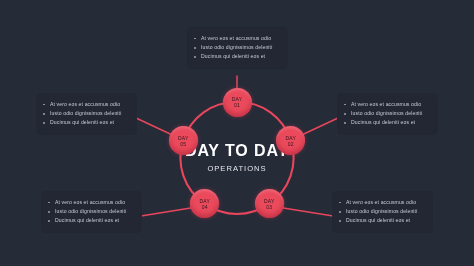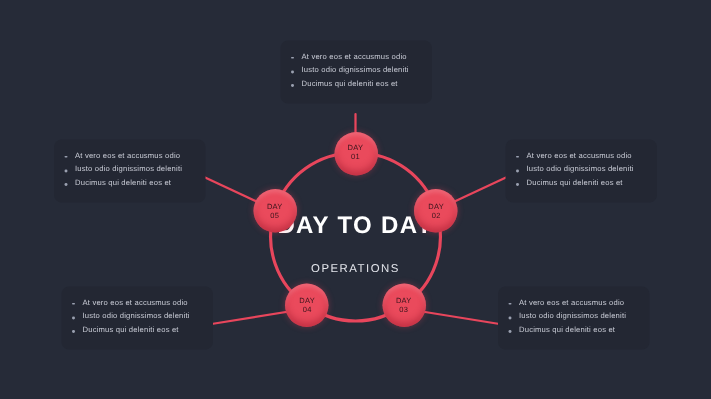--- a/index.html
+++ b/index.html
@@ -79,21 +79,21 @@
     font-weight: bold;
     letter-spacing: 0.9px;
     line-height: 17px;
   }
   #subtitle {
     color: #e4e6ec;
     font-size: 7.6px;
     font-weight: normal;
     letter-spacing: 1.0px;
     line-height: 12px;
-    margin-top: 14px;
+    margin-top: 4px;
   }
 
   
   .node {
     position: absolute;
     width: 29px;
     height: 29px;
     margin-left: -14.5px;
     margin-top: -14.5px;
     border-radius: 50%;

